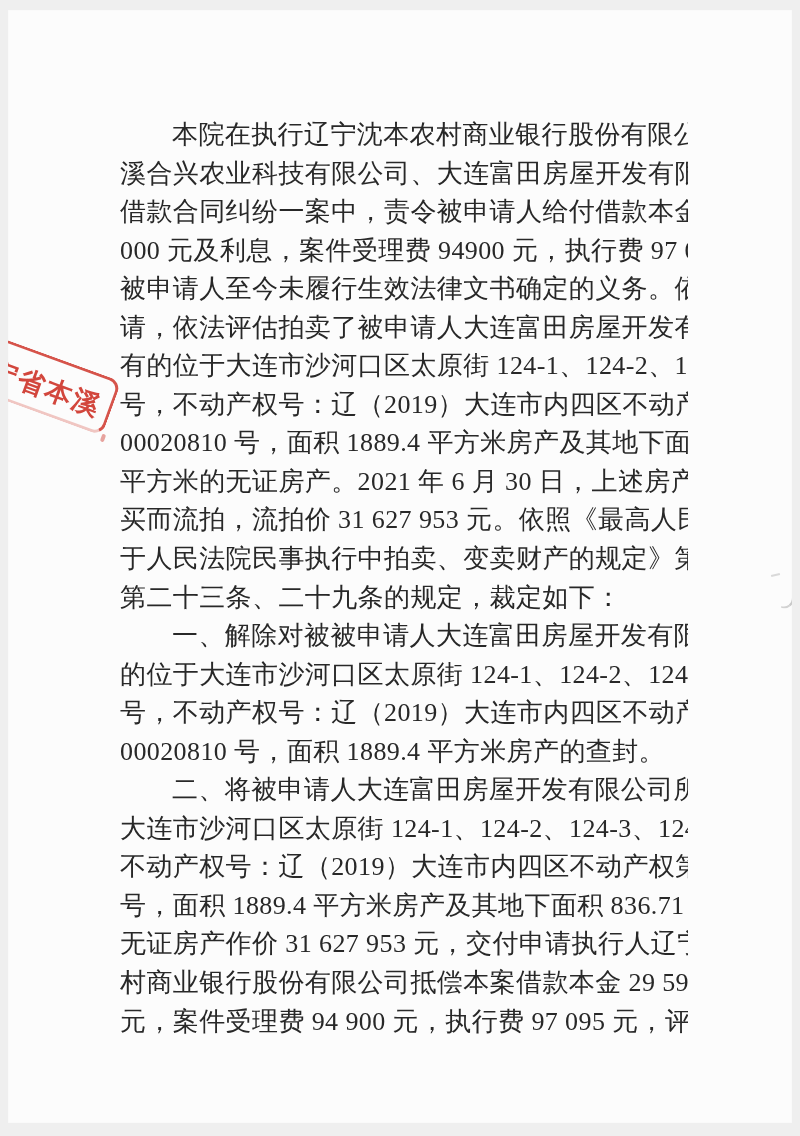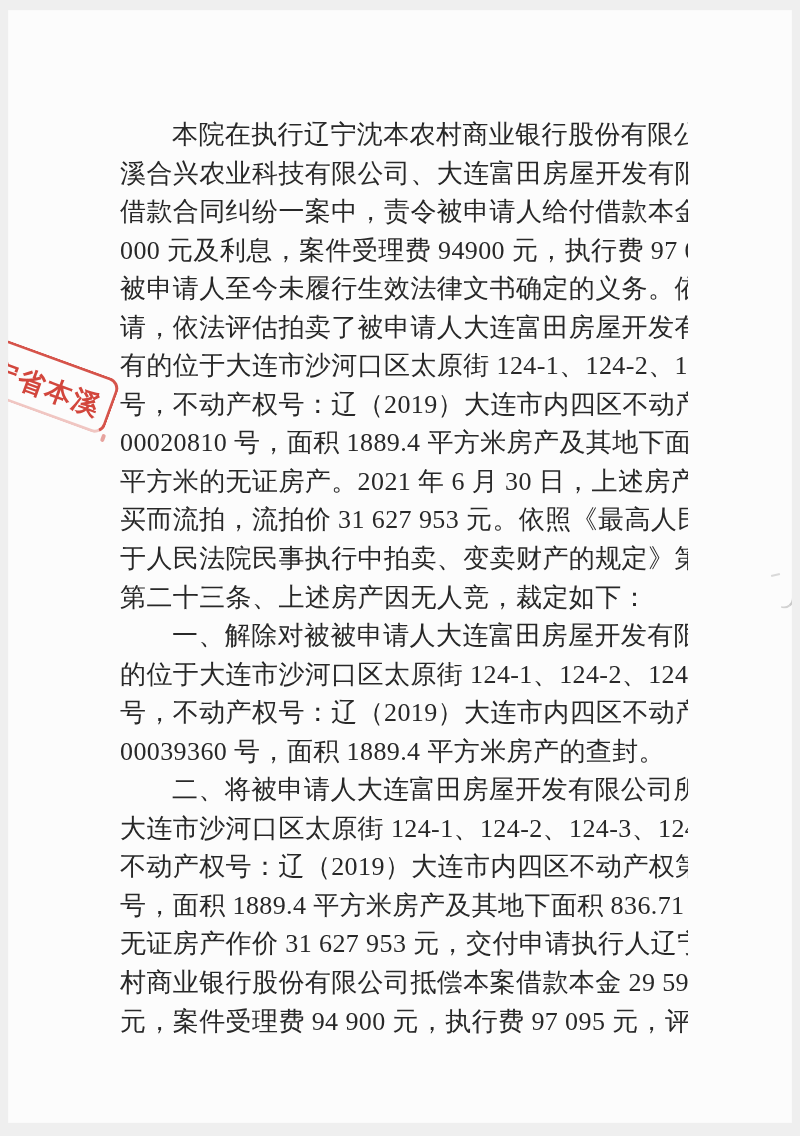--- a/index.html
+++ b/index.html
@@ -104,25 +104,25 @@
       <div class="line">借款合同纠纷一案中，责令被申请人给付借款本金 29 600</div>
       <div class="line">000 元及利息，案件受理费 94900 元，执行费 97 095 元，但</div>
       <div class="line">被申请人至今未履行生效法律文书确定的义务。依申请人申</div>
       <div class="line">请，依法评估拍卖了被申请人大连富田房屋开发有限公司所</div>
       <div class="line">有的位于大连市沙河口区太原街 124-1、124-2、124-3、124-5</div>
       <div class="line">号，不动产权号：辽（2019）大连市内四区不动产权第</div>
       <div class="line">00020810 号，面积 1889.4 平方米房产及其地下面积 836.71</div>
       <div class="line">平方米的无证房产。2021 年 6 月 30 日，上述房产因无人竞</div>
       <div class="line">买而流拍，流拍价 31 627 953 元。依照《最高人民法院关</div>
       <div class="line">于人民法院民事执行中拍卖、变卖财产的规定》第十九条、</div>
-      <div class="line end">第二十三条、上述房产因无人竞，裁定如下：</div>
+      <div class="line end">第二十三条、二十九条的规定，裁定如下：</div>
       <div class="line indent">一、解除对被被申请人大连富田房屋开发有限公司所有</div>
       <div class="line">的位于大连市沙河口区太原街 124-1、124-2、124-3、124-5</div>
       <div class="line">号，不动产权号：辽（2019）大连市内四区不动产权第</div>
-      <div class="line end">00039360 号，面积 1889.4 平方米房产的查封。</div>
+      <div class="line end">00020810 号，面积 1889.4 平方米房产的查封。</div>
       <div class="line indent">二、将被申请人大连富田房屋开发有限公司所有的位于</div>
       <div class="line">大连市沙河口区太原街 124-1、124-2、124-3、124-5 号，</div>
       <div class="line">不动产权号：辽（2019）大连市内四区不动产权第 00020810</div>
       <div class="line">号，面积 1889.4 平方米房产及其地下面积 836.71 平方米的</div>
       <div class="line">无证房产作价 31 627 953 元，交付申请执行人辽宁沈本农</div>
       <div class="line">村商业银行股份有限公司抵偿本案借款本金 29 599 999.99</div>
       <div class="line">元，案件受理费 94 900 元，执行费 97 095 元，评估费 98 000</div>
     </div>
 
   <div class="mark-dash"></div>

